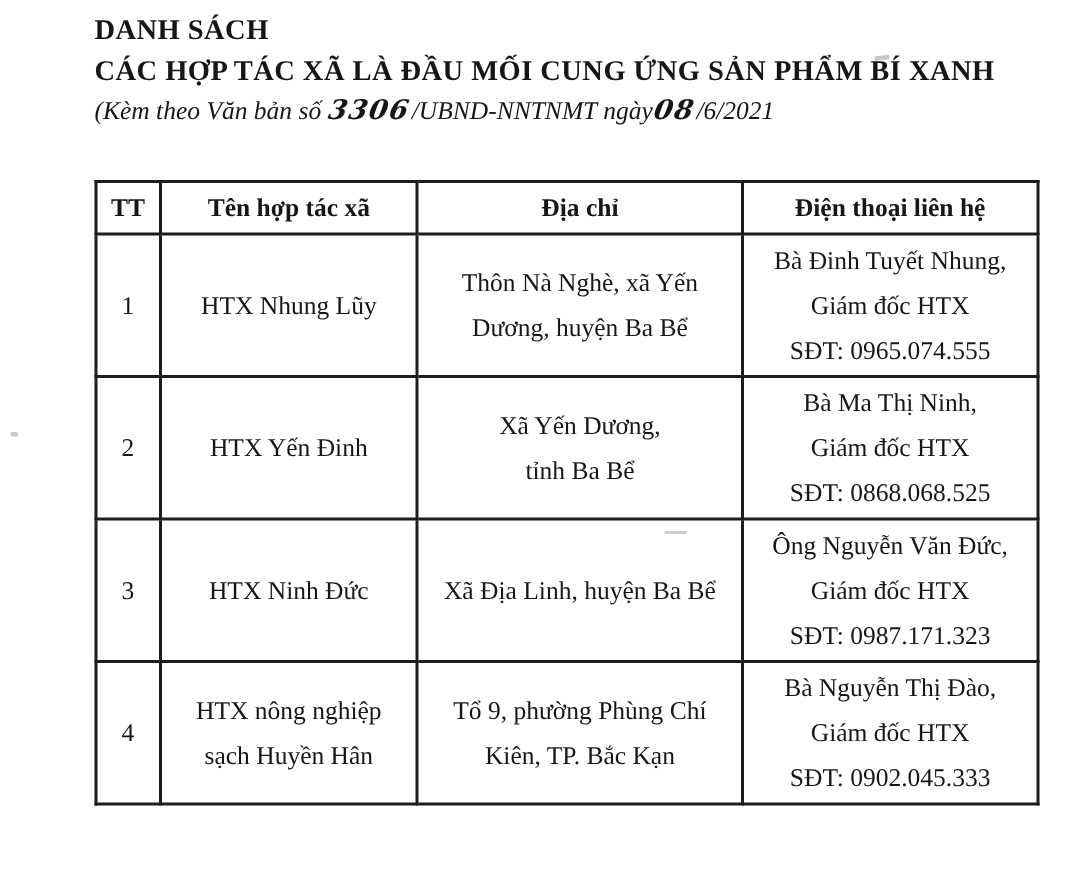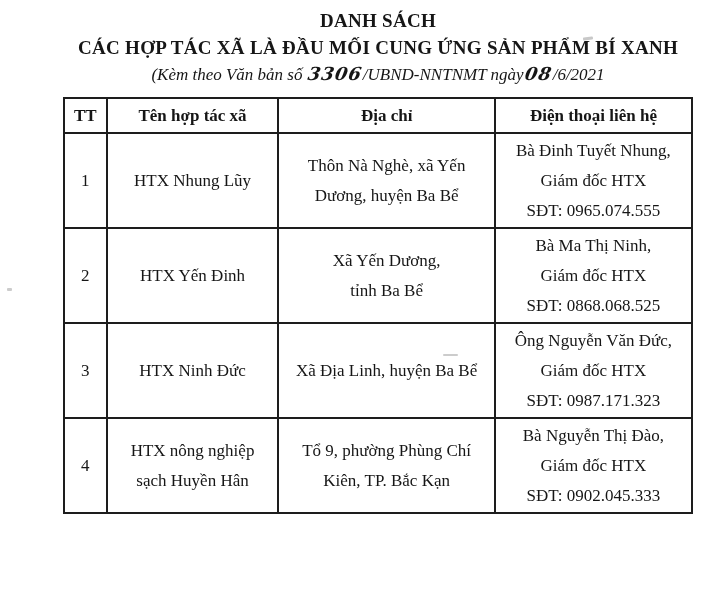--- a/index.html
+++ b/index.html
@@ -14,21 +14,21 @@
     background: #ffffff;
     color: #161616;
     font-family: "Liberation Serif", "DejaVu Serif", serif;
     overflow: hidden;
   }
   .content {
     width: 630px;
     margin-left: 63px;
     padding-top: 7px;
   }
-  .title-block { text-align: center; }
+  .title-block { text-align: left; }
   .title-line {
     font-weight: 700;
     font-size: 19px;
     line-height: 27px;
     letter-spacing: 0.3px;
     white-space: nowrap;
   }
   .subtitle-line {
     font-style: italic;
     font-size: 17px;
@@ -39,21 +39,21 @@
     display: inline-block;
     font-family: "DejaVu Serif", serif;
     font-style: italic;
     font-weight: 700;
     transform: skewX(-10deg);
     letter-spacing: 1px;
     padding: 0 1px;
     font-size: 18px;
   }
   table.doc-table {
-    margin-top: 9px;
+    margin-top: 33px;
     border-collapse: collapse;
     table-layout: fixed;
     width: 630px;
   }
   .doc-table th, .doc-table td {
     border: 2px solid #1d1d1d;
     text-align: center;
     vertical-align: middle;
     font-size: 17px;
     padding: 0 4px;

